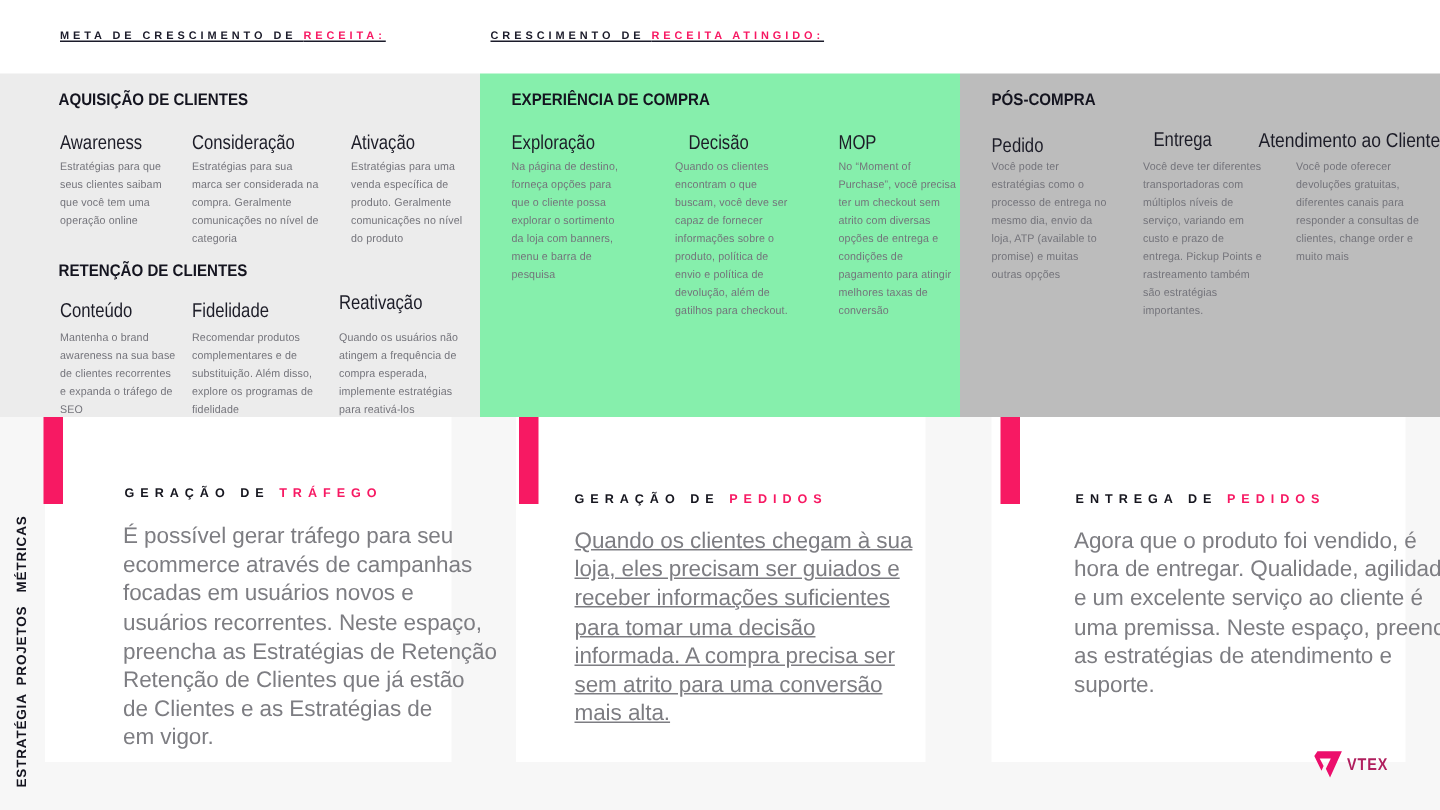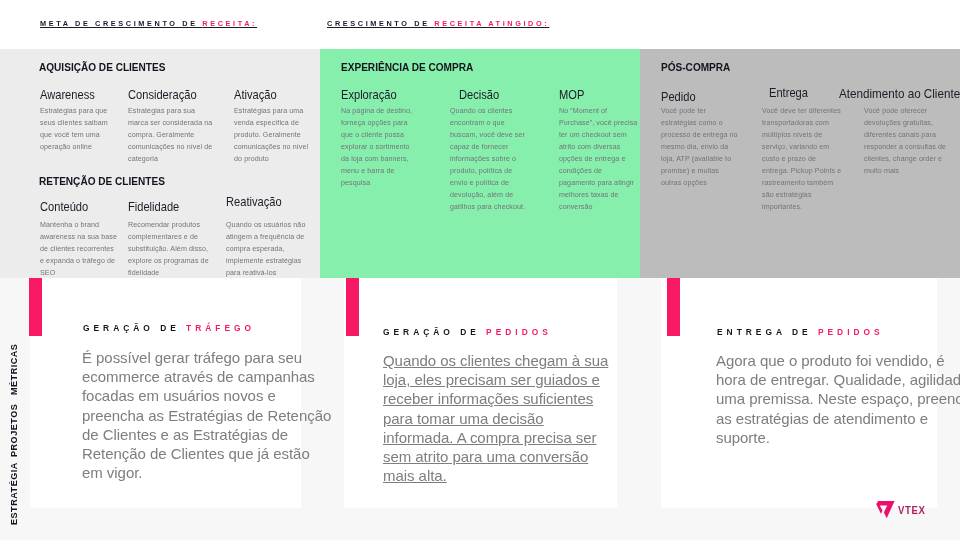--- a/index.html
+++ b/index.html
@@ -220,41 +220,43 @@
 
     <div class="tickbar" style="left:29px;top:0;height:58px;"></div>
     <div class="tickbar" style="left:346px;top:0;height:58px;"></div>
     <div class="tickbar" style="left:667px;top:0;height:58px;"></div>
 
     <div class="card-title" style="left:83px;top:45px;"><span>GERAÇÃO DE </span><span class="hl">TRÁFEGO</span></div>
     <div class="card-body" style="left:82px;top:70px;width:215px;">
         <div class="ln">É possível gerar tráfego para seu</div>
         <div class="ln">ecommerce através de campanhas</div>
         <div class="ln">focadas em usuários novos e</div>
+        <div class="ln">usuários recorrentes. Neste espaço,</div>
         <div class="ln">preencha as Estratégias de Retenção</div>
+        <div class="ln">Retenção de Clientes que já estão</div>
         <div class="ln">de Clientes e as Estratégias de</div>
-        <div class="ln">Retenção de Clientes que já estão</div>
         <div class="ln">em vigor.</div>
       </div>
 
     <div class="card-title" style="left:383px;top:49px;"><span>GERAÇÃO DE </span><span class="hl">PEDIDOS</span></div>
     <div class="card-body" style="left:383px;top:73px;width:185px;text-decoration:underline;">
         <div class="ln">Quando os clientes chegam à sua</div>
         <div class="ln">loja, eles precisam ser guiados e</div>
         <div class="ln">receber informações suficientes</div>
         <div class="ln">para tomar uma decisão</div>
         <div class="ln">informada. A compra precisa ser</div>
         <div class="ln">sem atrito para uma conversão</div>
         <div class="ln">mais alta.</div>
       </div>
 
     <div class="card-title" style="left:717px;top:49px;"><span>ENTREGA DE </span><span class="hl">PEDIDOS</span></div>
     <div class="card-body" style="left:716px;top:73px;width:205px;">
         <div class="ln">Agora que o produto foi vendido, é</div>
         <div class="ln">hora de entregar. Qualidade, agilidade</div>
+        <div class="ln">e um excelente serviço ao cliente é</div>
         <div class="ln">uma premissa. Neste espaço, preencha</div>
         <div class="ln">as estratégias de atendimento e</div>
         <div class="ln">suporte.</div>
       </div>
   </div>
 
   <div class="logo">
     <svg class="logo-mark" width="21" height="21" viewBox="0 0 21 21">
       <path fill="#ec0f6c" d="M3.3,1.9 L19.6,1.9 L11.7,19.3 L8.9,13.5 L12.2,6.6 L4.8,6.6 L7.4,11.6 L6.0,14.9 L1.2,5.0 Z"></path>
     </svg>

